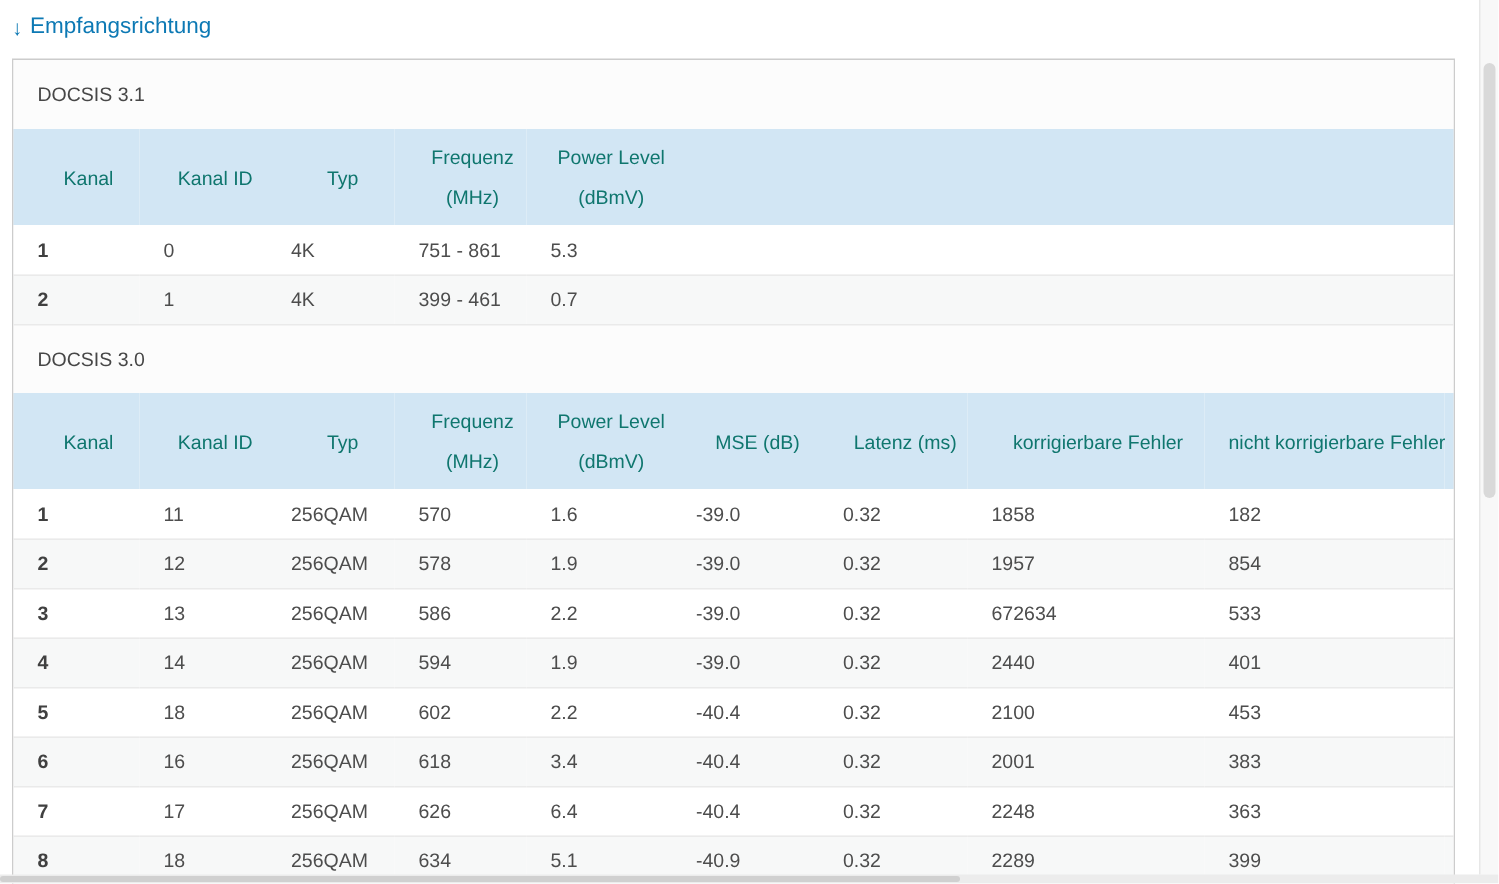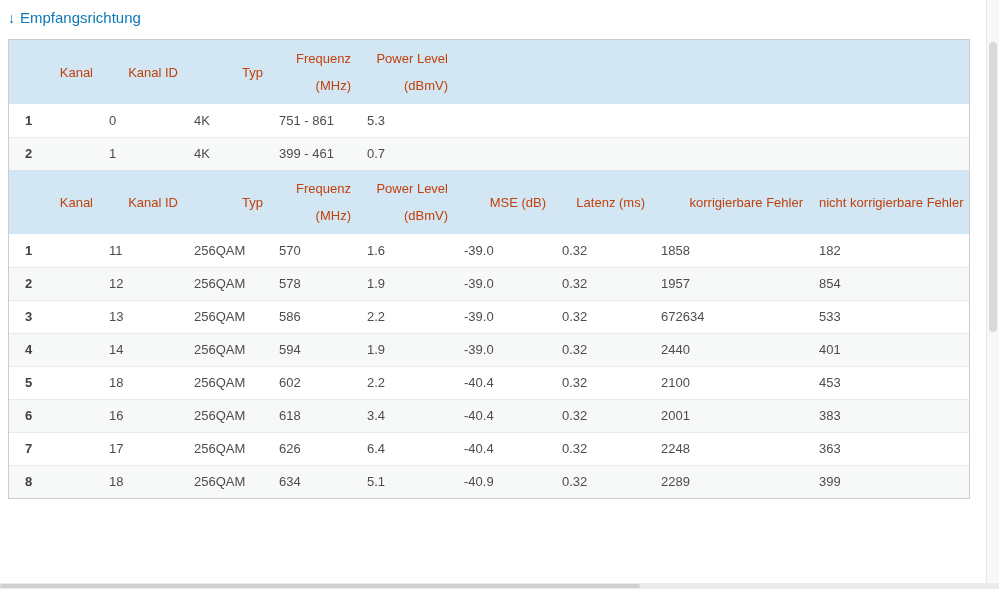--- a/index.html
+++ b/index.html
@@ -43,25 +43,25 @@
 
   table {
     width: 100%;
     border-collapse: collapse;
     table-layout: fixed;
   }
   thead th {
     background: #d2e6f4;
     height: 64px;
     padding-left: 16px;
-    text-align: right;
+    text-align: center;
     vertical-align: middle;
     font-weight: normal;
     font-size: 13px;
-    color: #c2410c;
+    color: #0f766e;
     white-space: nowrap;
     overflow: visible;
   }
   .th-line { line-height: 27px; }
   tbody td {
     height: 33px;
     padding-left: 16px;
     vertical-align: middle;
     font-size: 13px;
     color: #4d4d4d;
@@ -105,20 +105,21 @@
 
 <div class="page">
 
   <a class="section-title">
     <span class="arrow">↓</span>
     <span>Empfangsrichtung</span>
   </a>
 
   <div class="table-container">
 
+    <div class="group-header">DOCSIS 3.1</div>
 
     <table>
         <colgroup>
           <col style="width: 84px;">
           <col style="width: 85px;">
           <col style="width: 85px;">
           <col style="width: 88px;">
           <col style="width: 97px;">
           <col>
         </colgroup>
@@ -157,20 +158,21 @@
             <td>2</td>
             <td>1</td>
             <td>4K</td>
             <td>399 - 461</td>
             <td>0.7</td>
             <td></td>
           </tr>
         </tbody>
       </table>
 
+    <div class="group-header bordered">DOCSIS 3.0</div>
 
     <table>
         <colgroup>
           <col style="width: 84px;">
           <col style="width: 85px;">
           <col style="width: 85px;">
           <col style="width: 88px;">
           <col style="width: 97px;">
           <col style="width: 98px;">
           <col style="width: 99px;">

